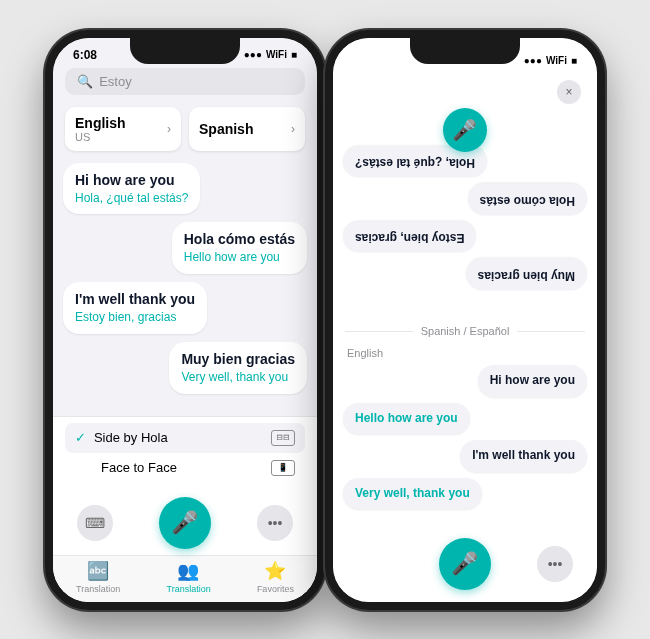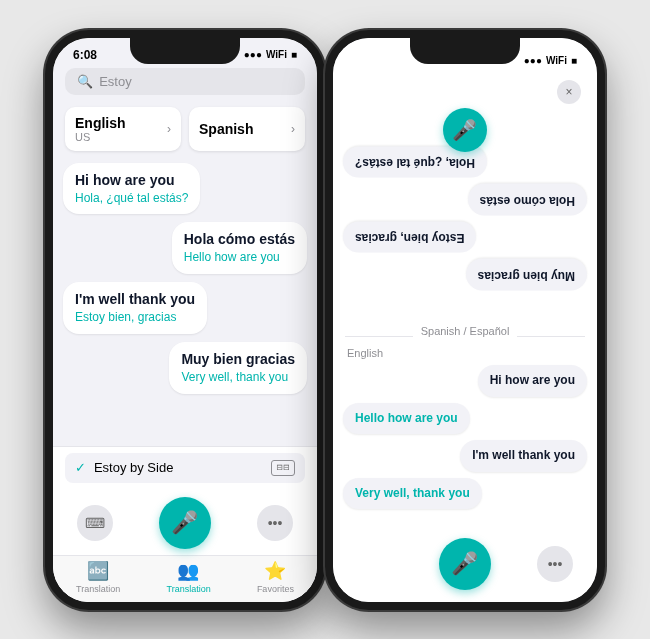--- a/index.html
+++ b/index.html
@@ -236,21 +236,21 @@
       flex: 1;
       transform: rotate(180deg);
       display: flex;
       flex-direction: column;
       padding: 6px 10px;
       gap: 6px;
       overflow: hidden;
     }
     .face-divider {
       display: flex;
-      align-items: flex-end;
+      align-items: center;
       padding: 4px 12px;
       flex-shrink: 0;
       margin-top: 25px;
     }
     .divider-line {
       flex: 1;
       height: 1px;
       background: #e5e5ea;
     }
     .divider-text {
@@ -377,24 +377,33 @@
         </div>
 
       </div>
 
       <div class="bottom-area">
 
         <div class="view-menu">
           <div class="menu-item active">
             <div class="menu-item-left">
               <span class="menu-check">✓</span>
-              <span>Estoy by Side</span>
+              <span>Side by Hola</span>
             </div>
             <div class="menu-icon-box">
               <span style="font-size:8px;color:#666;">⊟⊟</span>
+            </div>
+          </div>
+          <div class="menu-item">
+            <div class="menu-item-left">
+              <span style="width:18px;"></span>
+              <span>Face to Face</span>
+            </div>
+            <div class="menu-icon-box">
+              <span style="font-size:8px;color:#666;">📱</span>
             </div>
           </div>
         </div>
 
         <div class="mic-row">
           <div class="mic-side-btn">
             <span>⌨</span>
           </div>
           <div class="mic-btn">
             <span>🎤</span>

